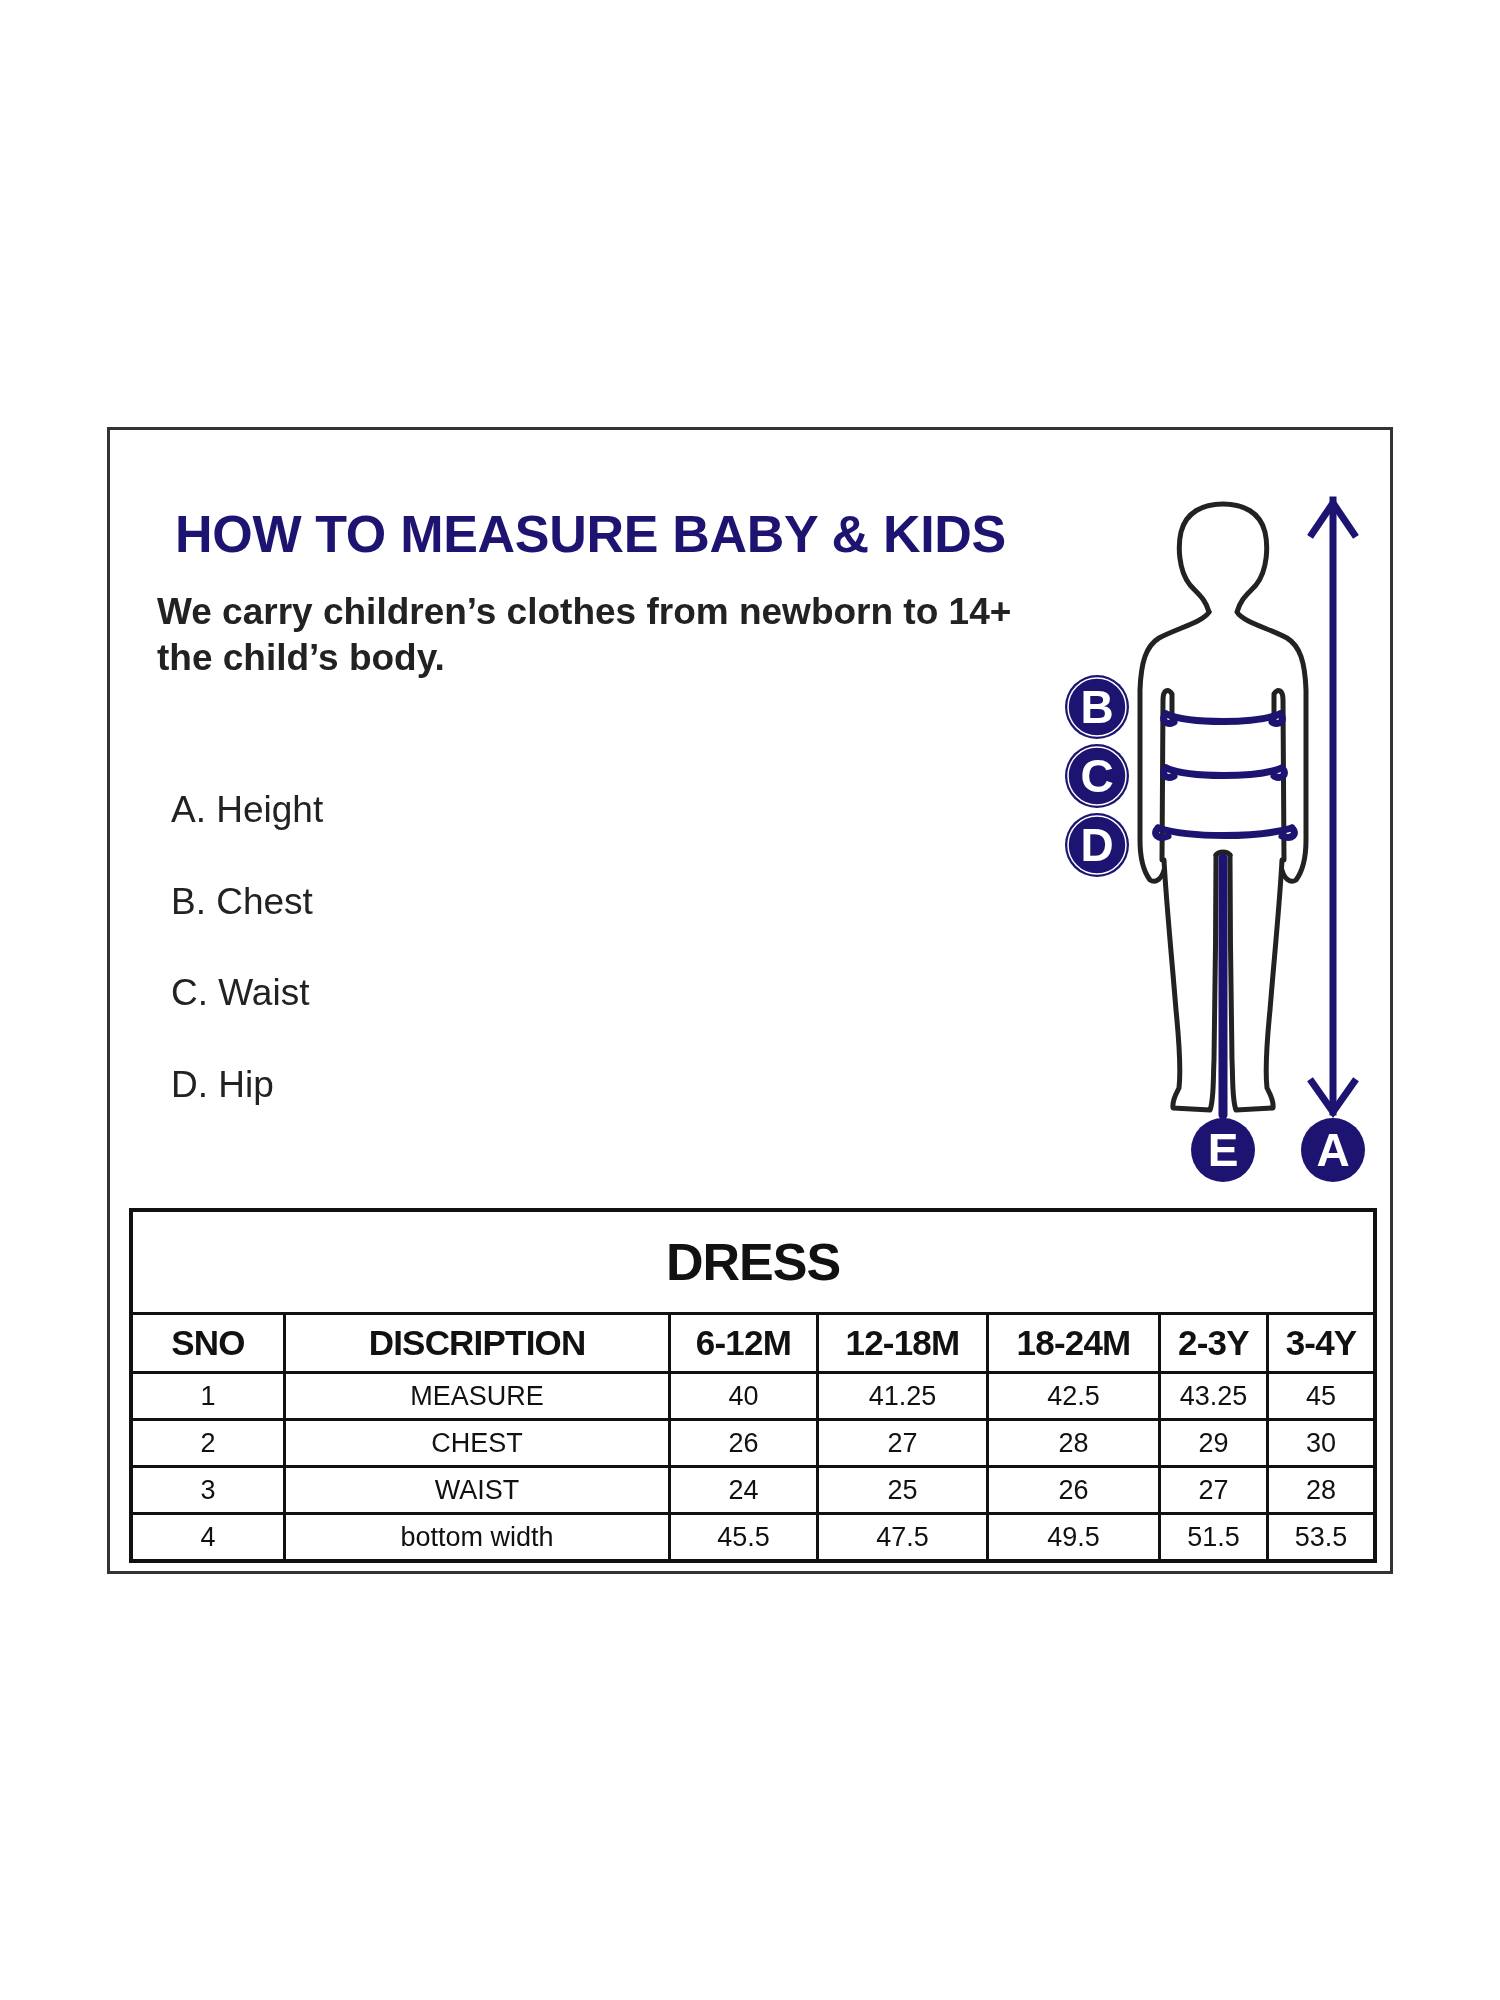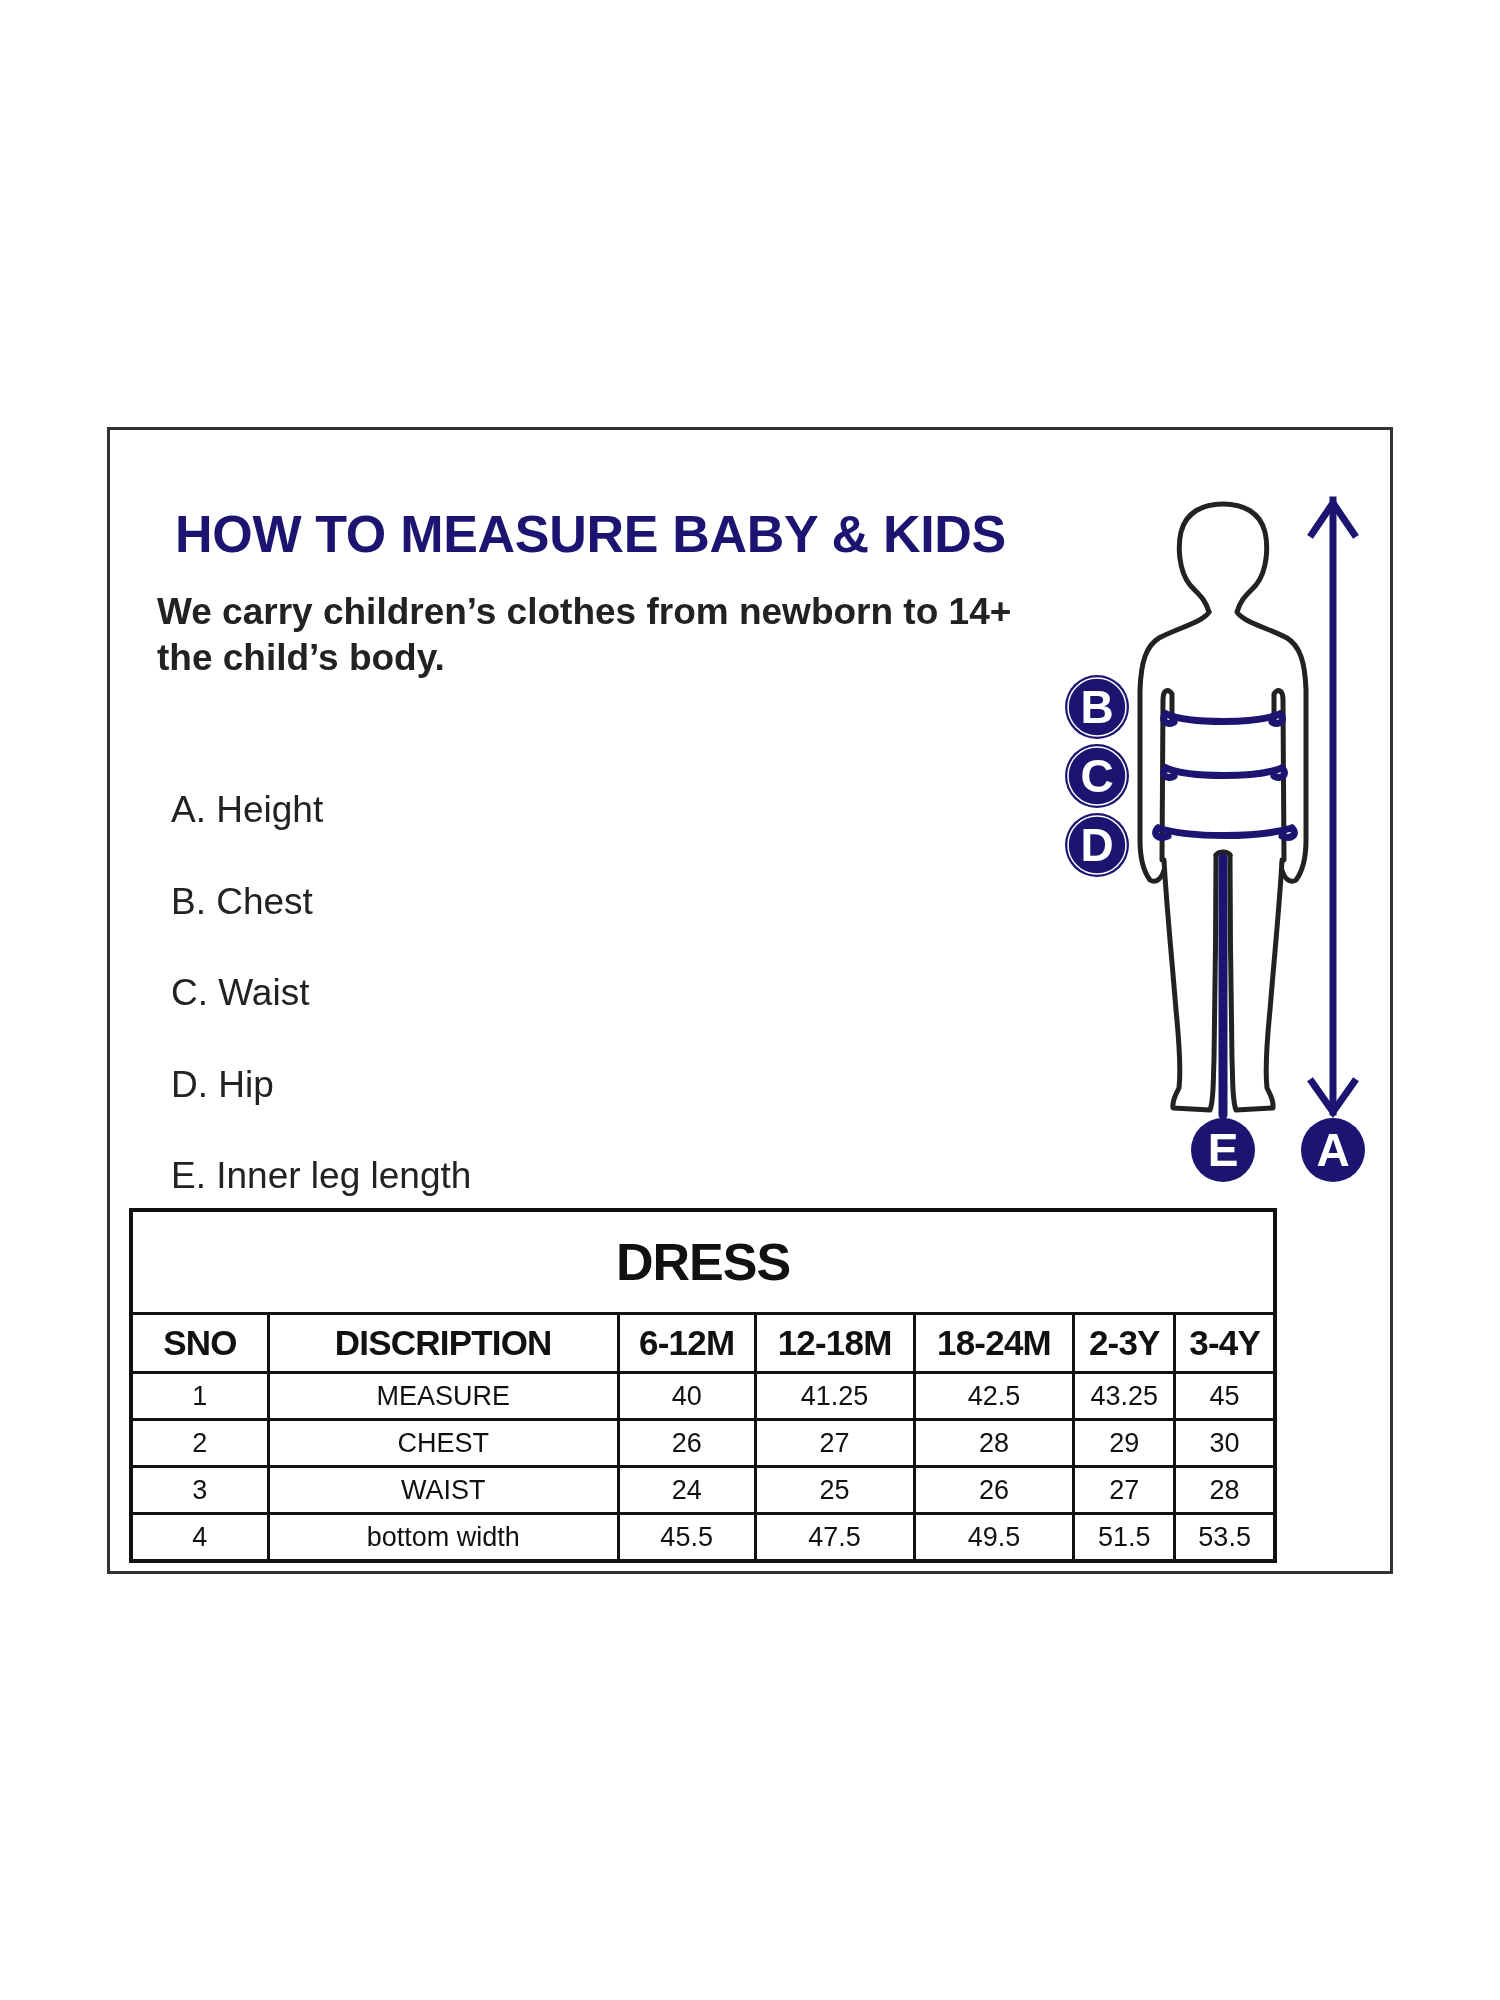--- a/index.html
+++ b/index.html
@@ -9,21 +9,21 @@
            border:3px solid #333333; box-sizing:content-box; }
   .heading { position:absolute; left:163px; top:490px; margin:12px; font-size:52px; font-weight:bold;
              color:#1c1470; white-space:nowrap; letter-spacing:-0.3px; line-height:64px; }
   .intro { position:absolute; left:157px; top:589px; margin:0; font-size:37px; line-height:46px;
            color:#222222;font-weight:bold; }
   .intro span { display:block; white-space:nowrap; }
   .measures { position:absolute; left:157px; top:772px; margin:14px; padding:0; list-style:none;
               font-size:37px; color:#222222; }
   .measures li { height:91.5px; line-height:48px; white-space:nowrap; }
   .figure { position:absolute; left:0; top:0; width:1500px; height:2000px; pointer-events:none; }
-  table.size { position:absolute; left:129px; top:1208px; width:1148px; height:354px;
+  table.size { position:absolute; left:129px; top:1208px; width:1248px; height:354px;
                border-collapse:collapse; border:4px solid #111111; font-family:"Liberation Sans", sans-serif; }
   table.size td, table.size th { border:3px solid #111111; text-align:center; padding:0; color:#111111; }
   .title-row th { height:100px; font-size:52px; font-weight:bold; letter-spacing:-1px; }
   .head-row th { height:56px; font-size:35px; font-weight:bold; letter-spacing:-0.8px; white-space:nowrap; }
   .data-row td { height:44px; font-size:27px; }
 </style>
 </head>
 <body>
 
 <div class="frame"></div>
@@ -33,21 +33,20 @@
 <p class="intro">
   <span>We carry children’s clothes from newborn to 14+</span>
   <span>the child’s body.</span>
 </p>
 
 <ul class="measures">
   <li>A. Height</li>
   <li>B. Chest</li>
   <li>C. Waist</li>
   <li>D. Hip</li>
-  <li>E. Inner leg length</li>
 </ul>
 
 <svg class="figure" viewBox="0 0 1500 2000" xmlns="http://www.w3.org/2000/svg">
 
   <g fill="none" stroke="#222222" stroke-width="5" stroke-linejoin="round" stroke-linecap="round">
 
     <path d="M1209,612 C1205,598 1198,594 1190,585 C1178,570 1178,545 1181,532
              C1186,512 1203,504 1223,504 C1243,504 1260,512 1265,532
              C1268,545 1268,570 1256,585 C1248,594 1241,598 1237,612
              C1243,622 1268,628 1287,638 C1300,646 1305,662 1306,690

